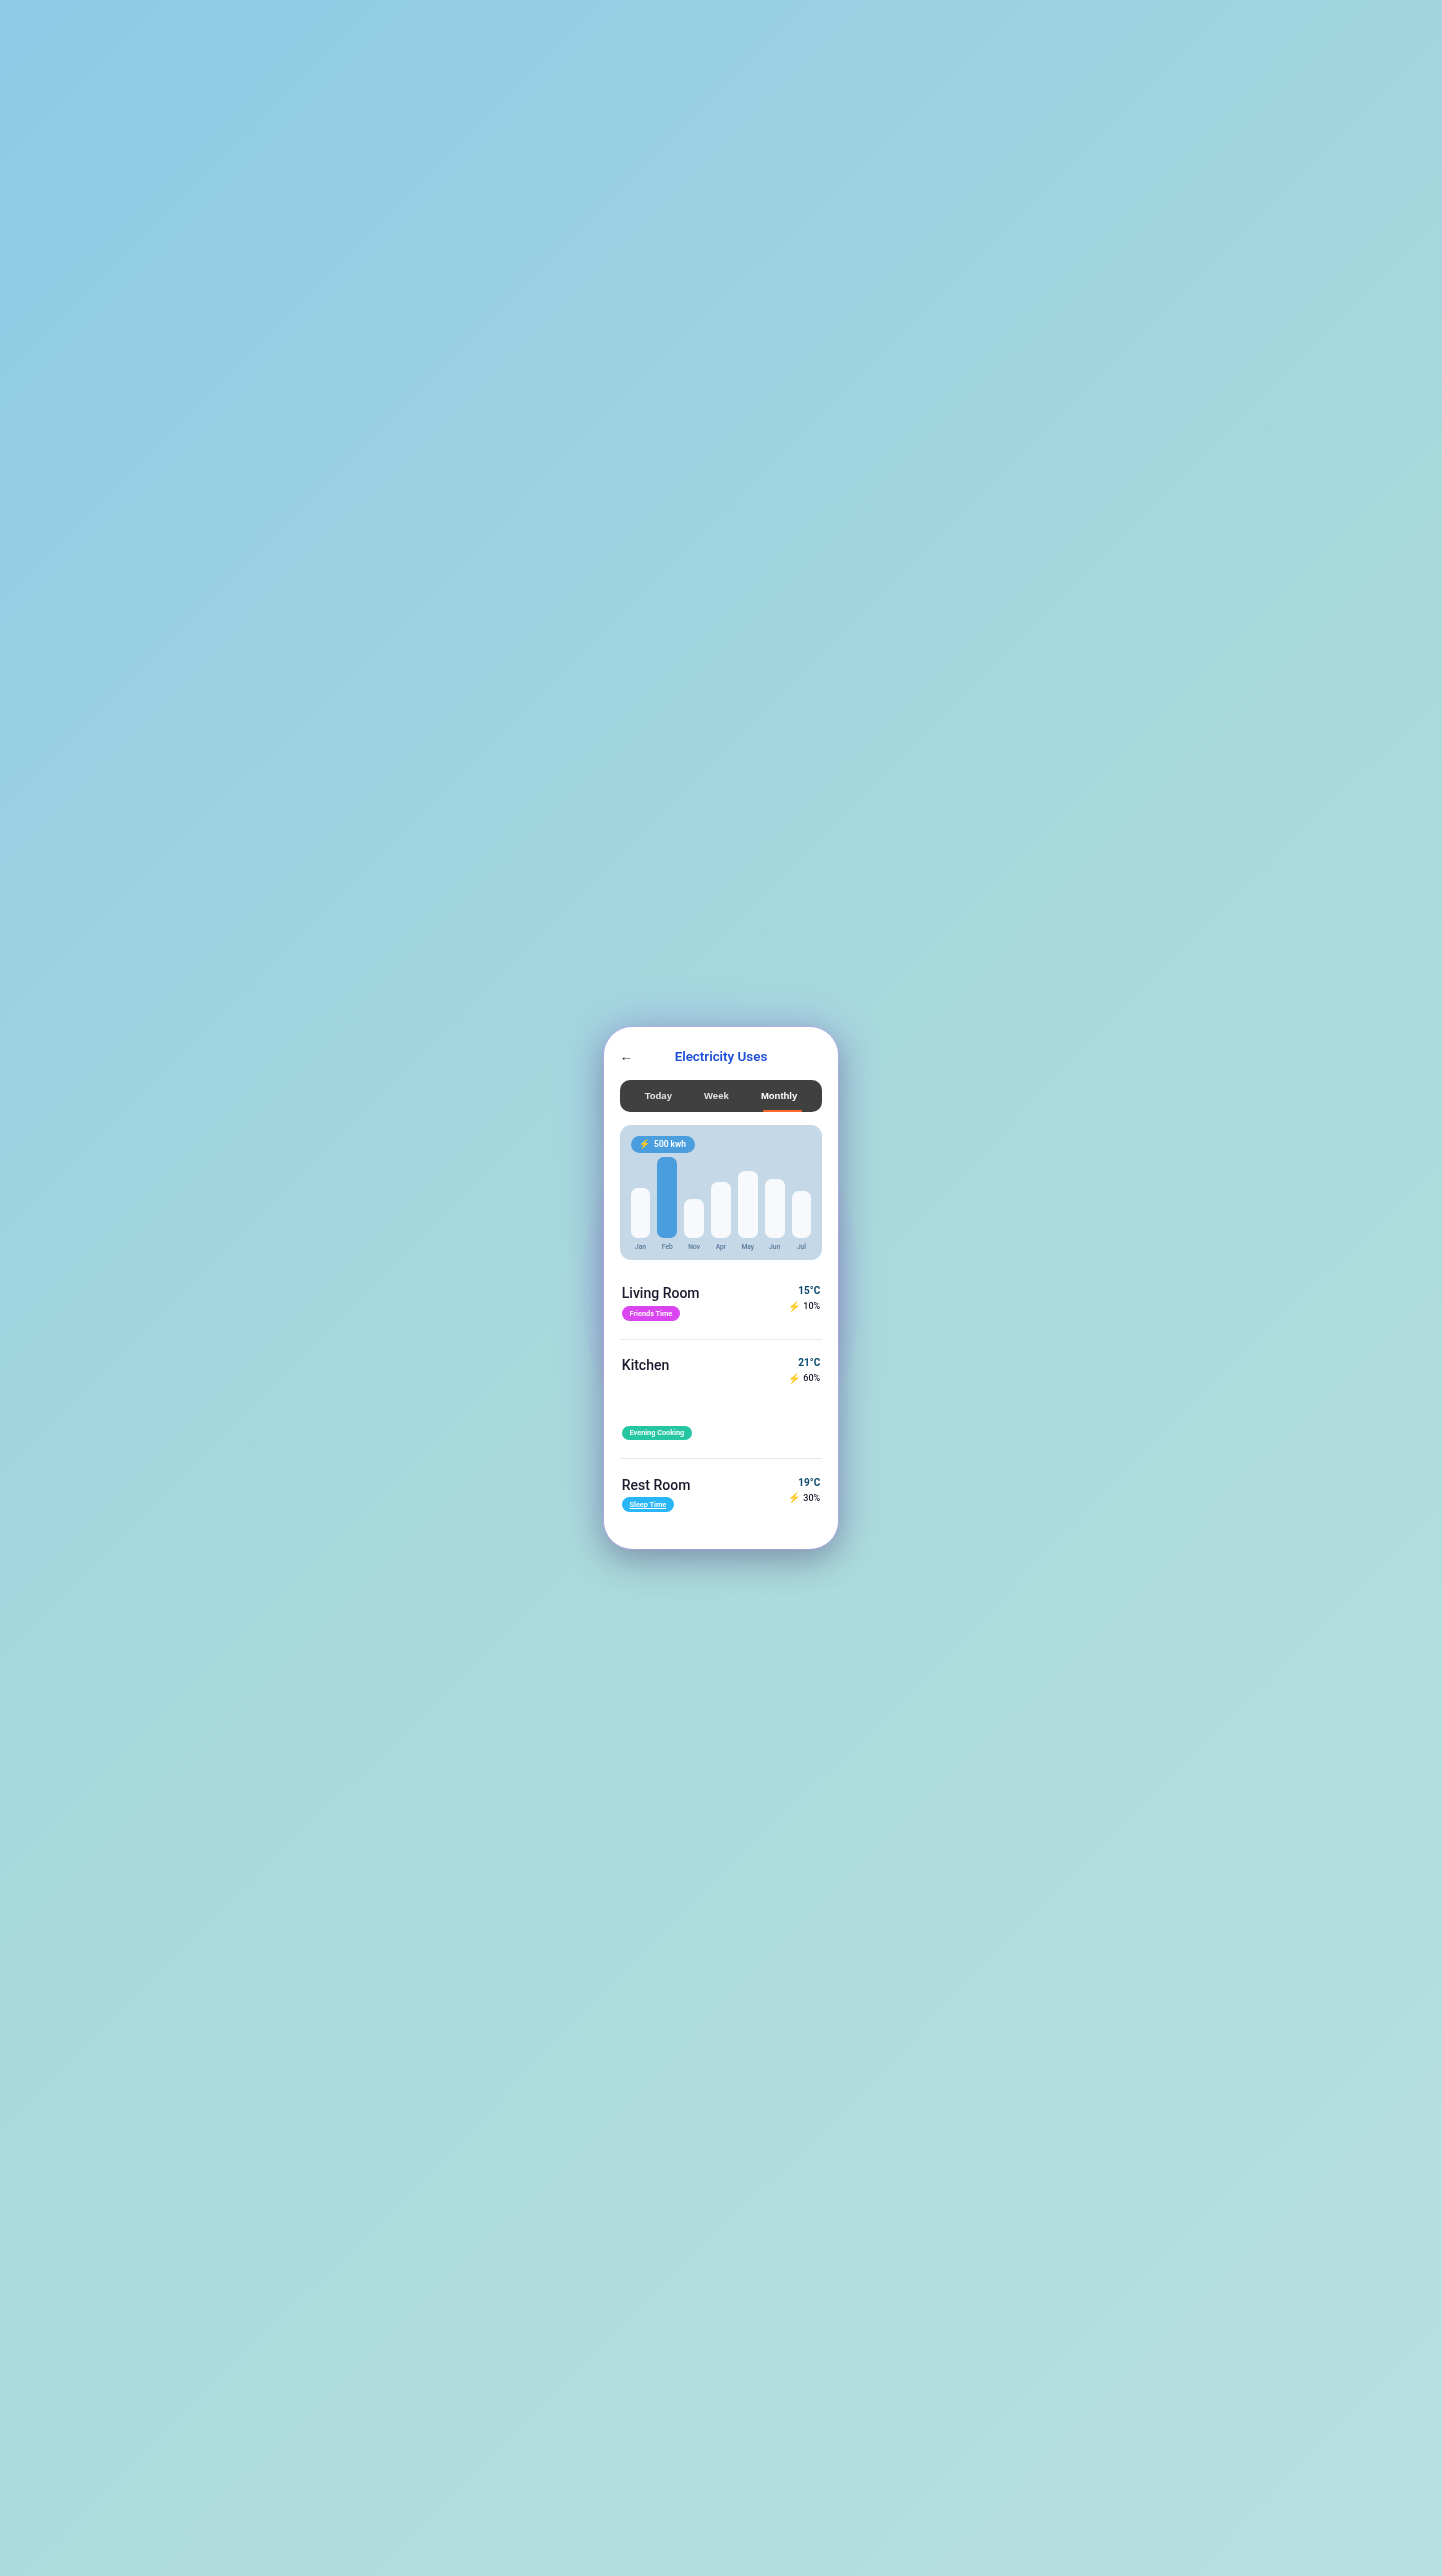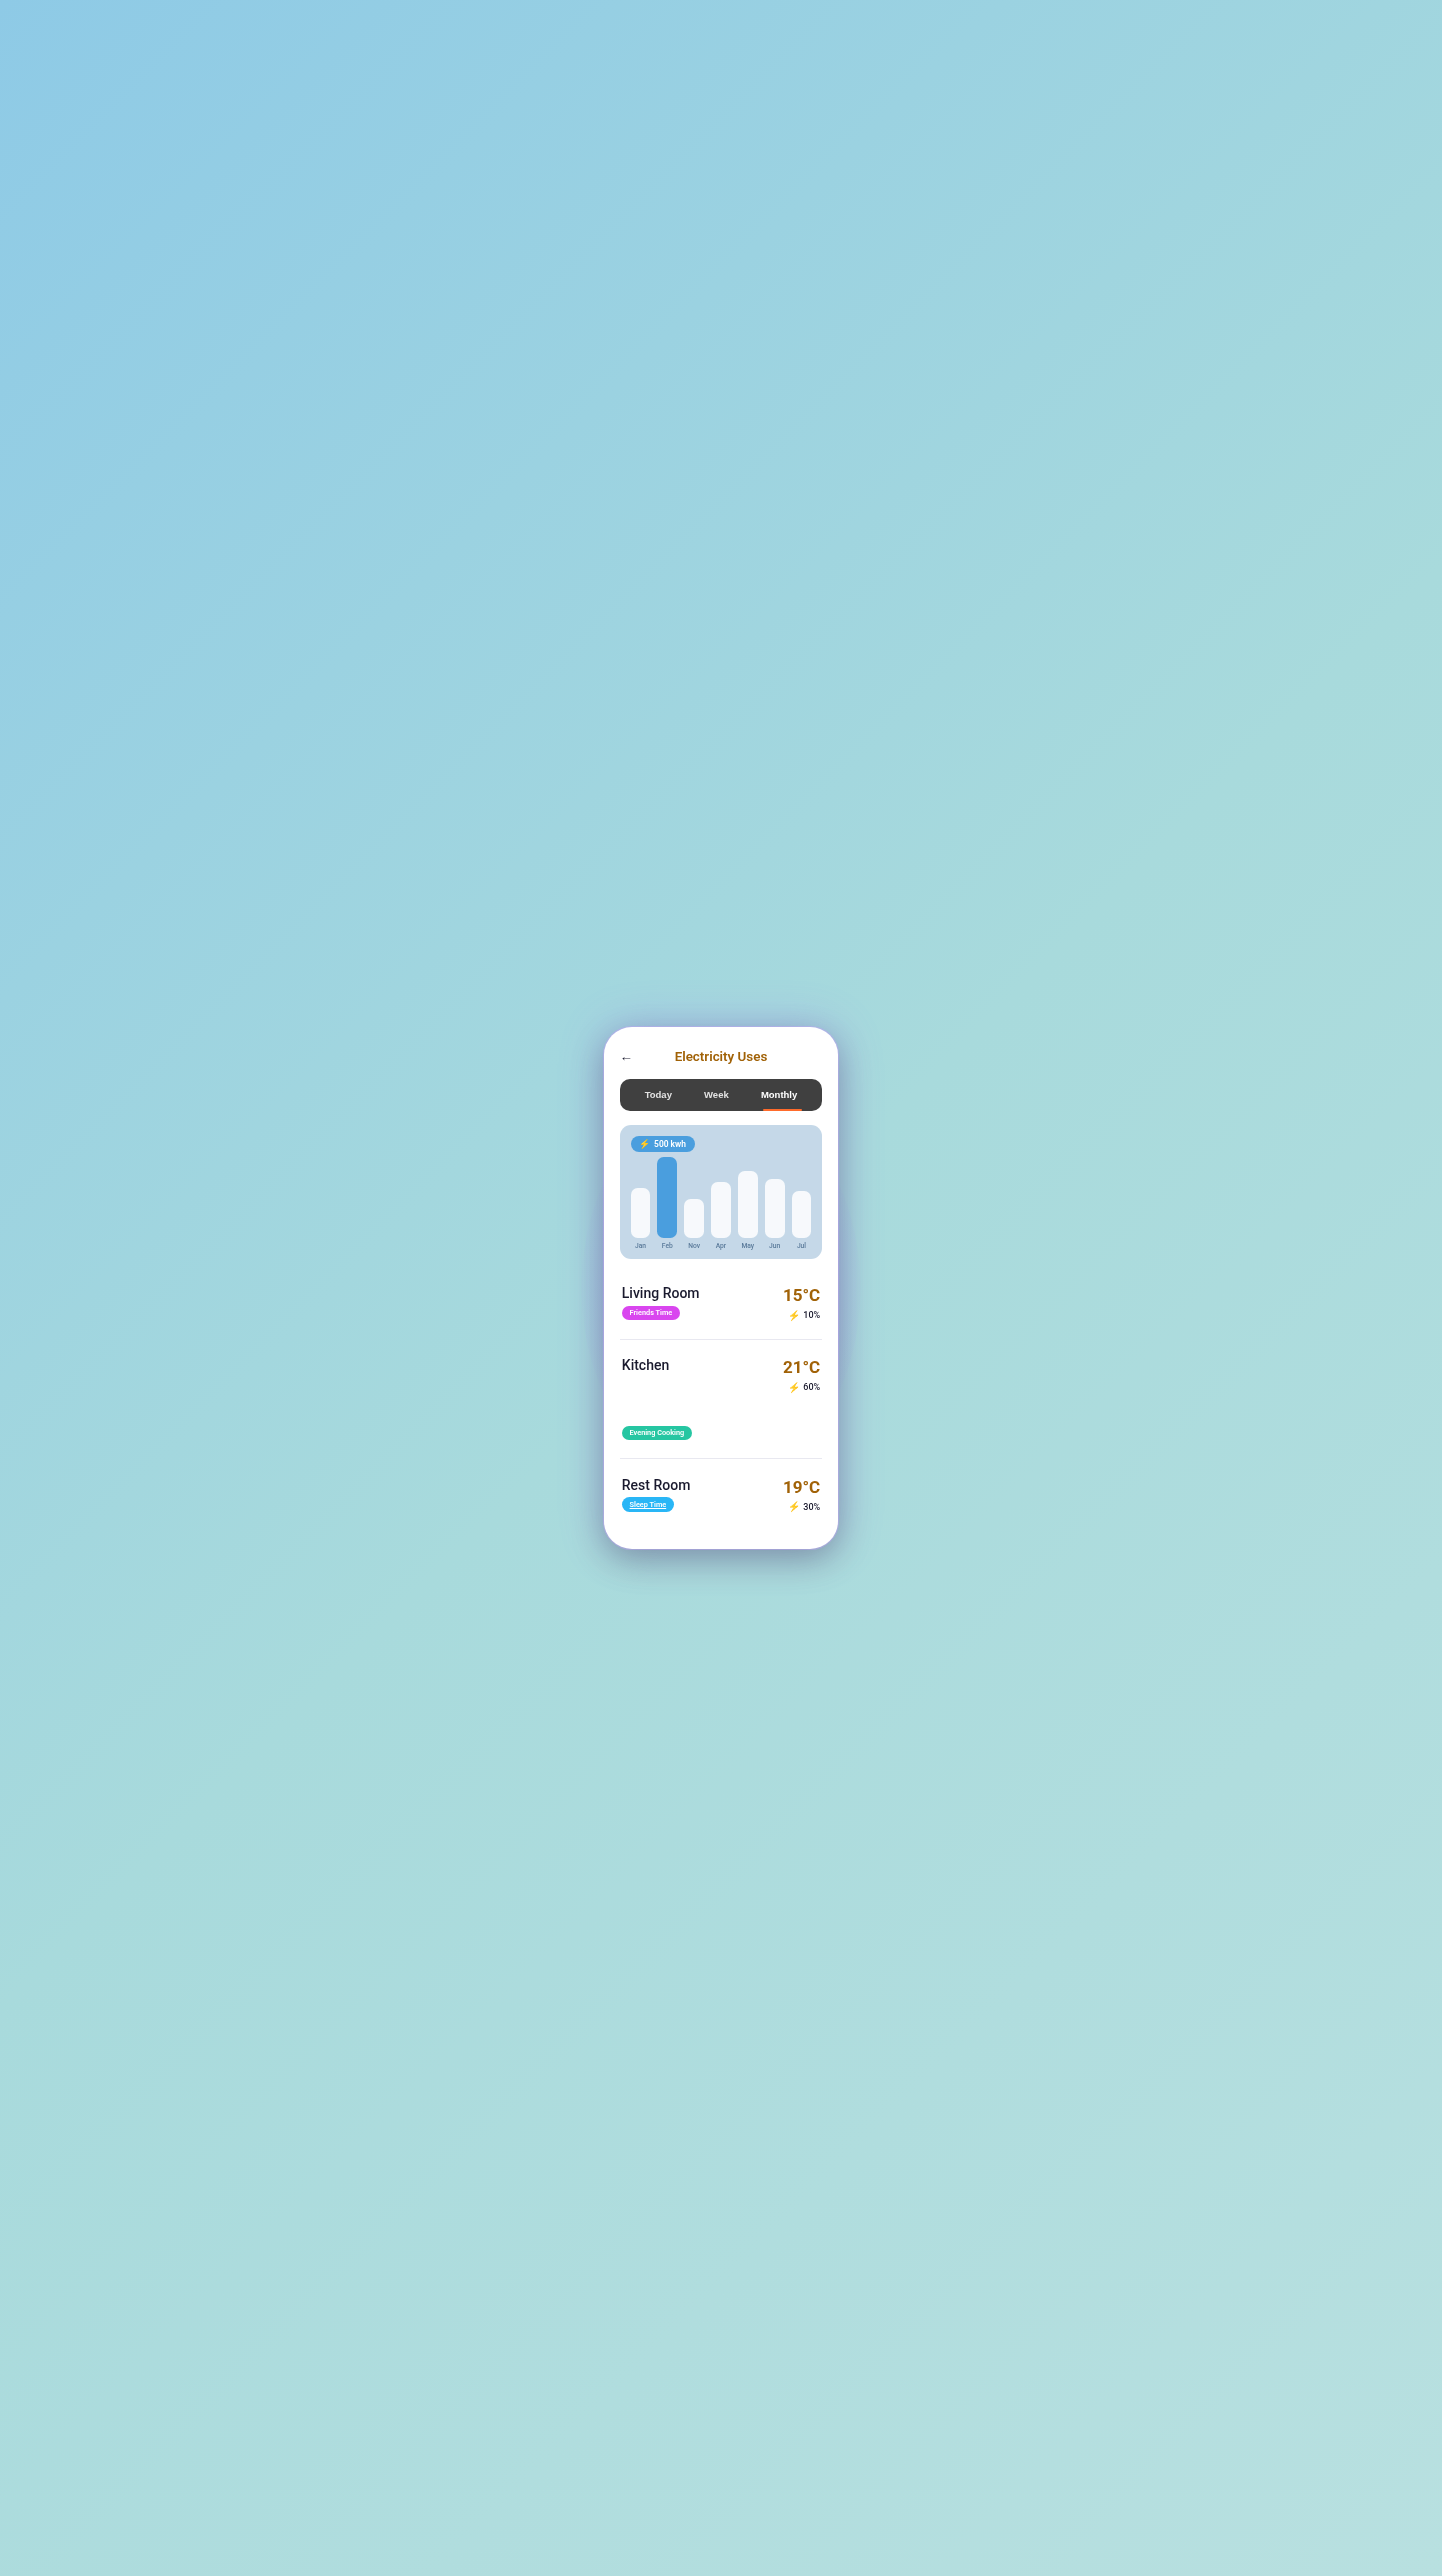--- a/index.html
+++ b/index.html
@@ -65,21 +65,21 @@
       left: 0;
       font-size: 13.4px;
       color: #1a1a2e;
       cursor: pointer;
       font-weight: 300;
     }
 
     .page-title {
       font-size: 13.4px;
       font-weight: 600;
-      color: #a16207;
+      color: #1d4ed8;
     }
 
     
     .tab-selector {
       background: #404040;
       border-radius: 10px;
       padding: 6.7px 9px 0;
       margin-bottom: 13.4px;
       display: flex;
       flex-direction: column;
@@ -203,23 +203,23 @@
     }
 
     .room-name {
       font-size: 14px;
       font-weight: 500;
       color: #1a1a2e;
       margin-bottom: 4.5px;
     }
 
     .room-temp {
-      font-size: 17px;
+      font-size: 10px;
       font-weight: 700;
-      color: #a16207;
+      color: #0c4a6e;
     }
 
     .room-right {
       display: flex;
       flex-direction: column;
       align-items: flex-end;
       gap: 4.5px;
     }
 
     .room-usage {

